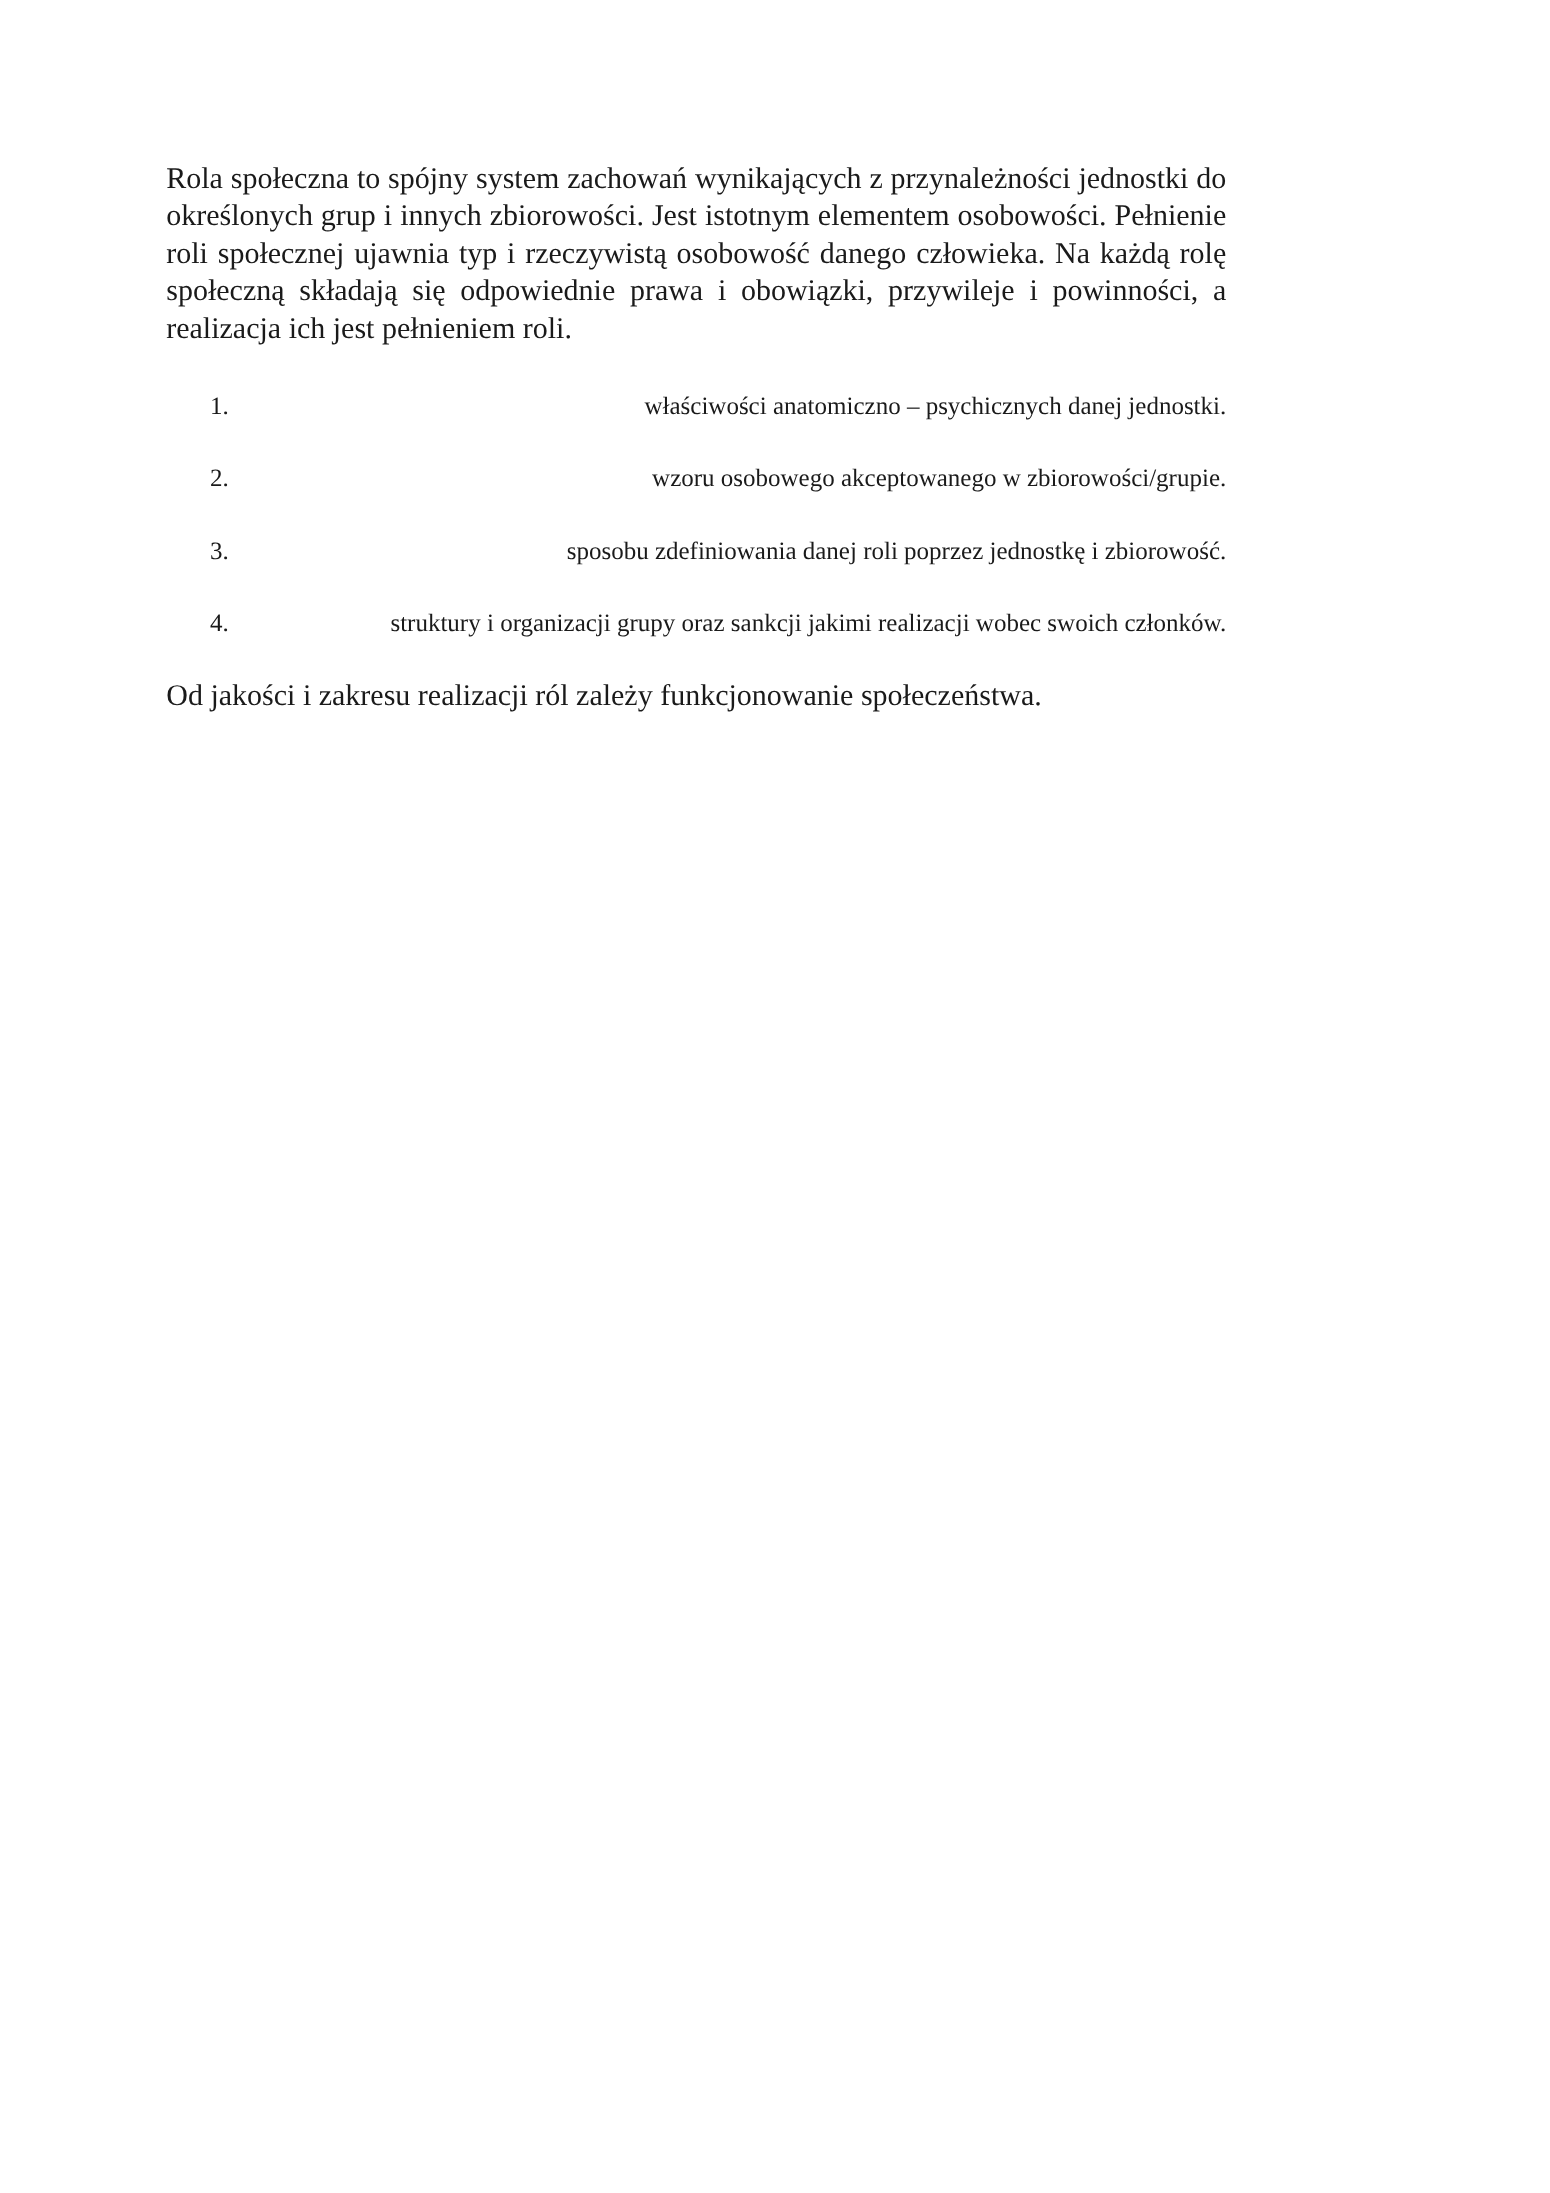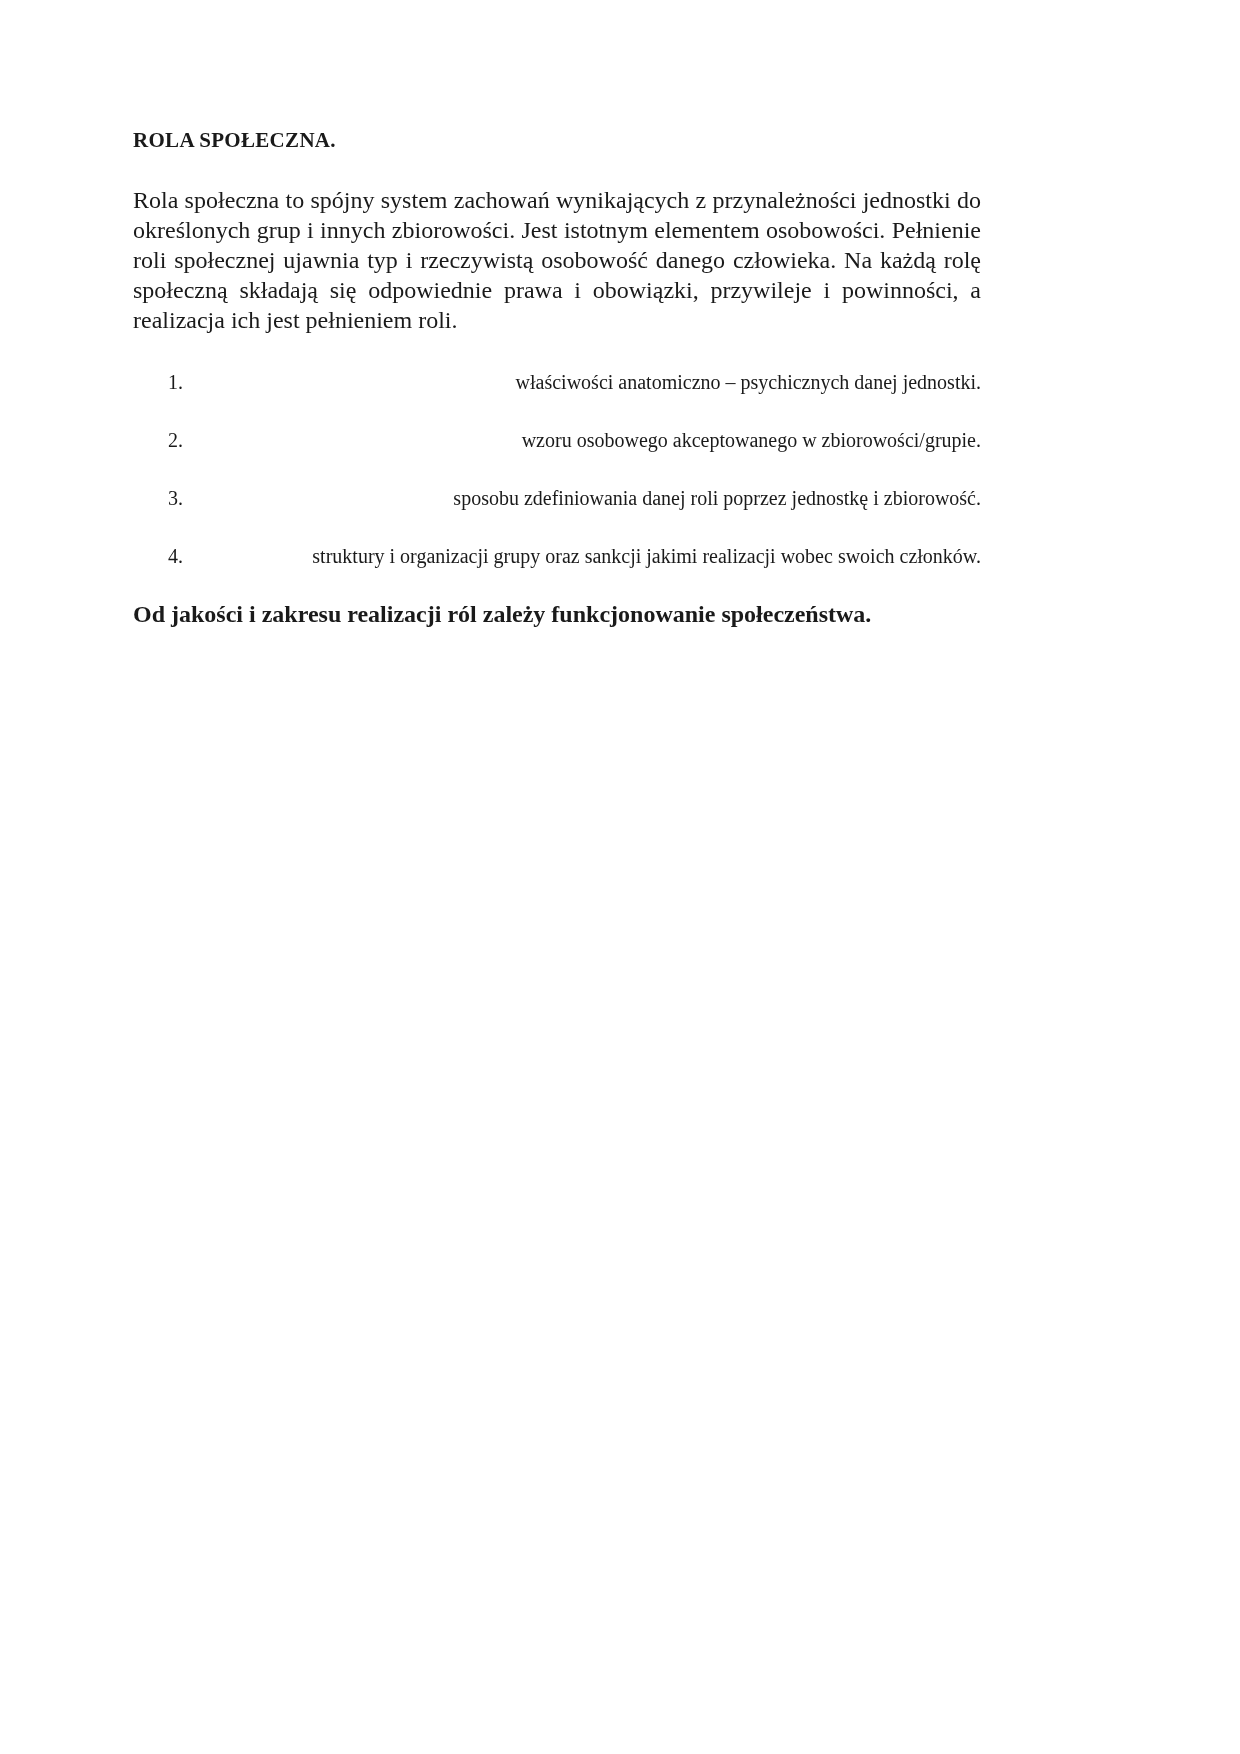--- a/index.html
+++ b/index.html
@@ -50,30 +50,28 @@
     flex: 0 0 36px;
     margin-left: 35px;
     text-align: left;
   }
   .list-item .item-text {
     flex: 1;
     text-align: right;
   }
   .closing {
     margin-top: 2px;
-    font-weight: bold;
   }
 </style>
 </head>
 <body>
 
 <div class="page">
   <div class="content">
 
-    <h1 class="doc-title">ROLA SPOŁECZNA.</h1>
 
     <p class="para justified">Rola społeczna to spójny system zachowań wynikających z przynależności jednostki do określonych grup i innych zbiorowości. Jest istotnym elementem osobowości. Pełnienie roli społecznej ujawnia typ i rzeczywistą osobowość danego człowieka. Na każdą rolę społeczną składają się odpowiednie prawa i obowiązki, przywileje i powinności, a realizacja ich jest pełnieniem roli.</p>
 
 
     <div class="numbered-list">
 
       <div class="list-item">
         <span class="num">1.</span>
         <span class="item-text">właściwości anatomiczno – psychicznych danej jednostki.</span>
       </div>

